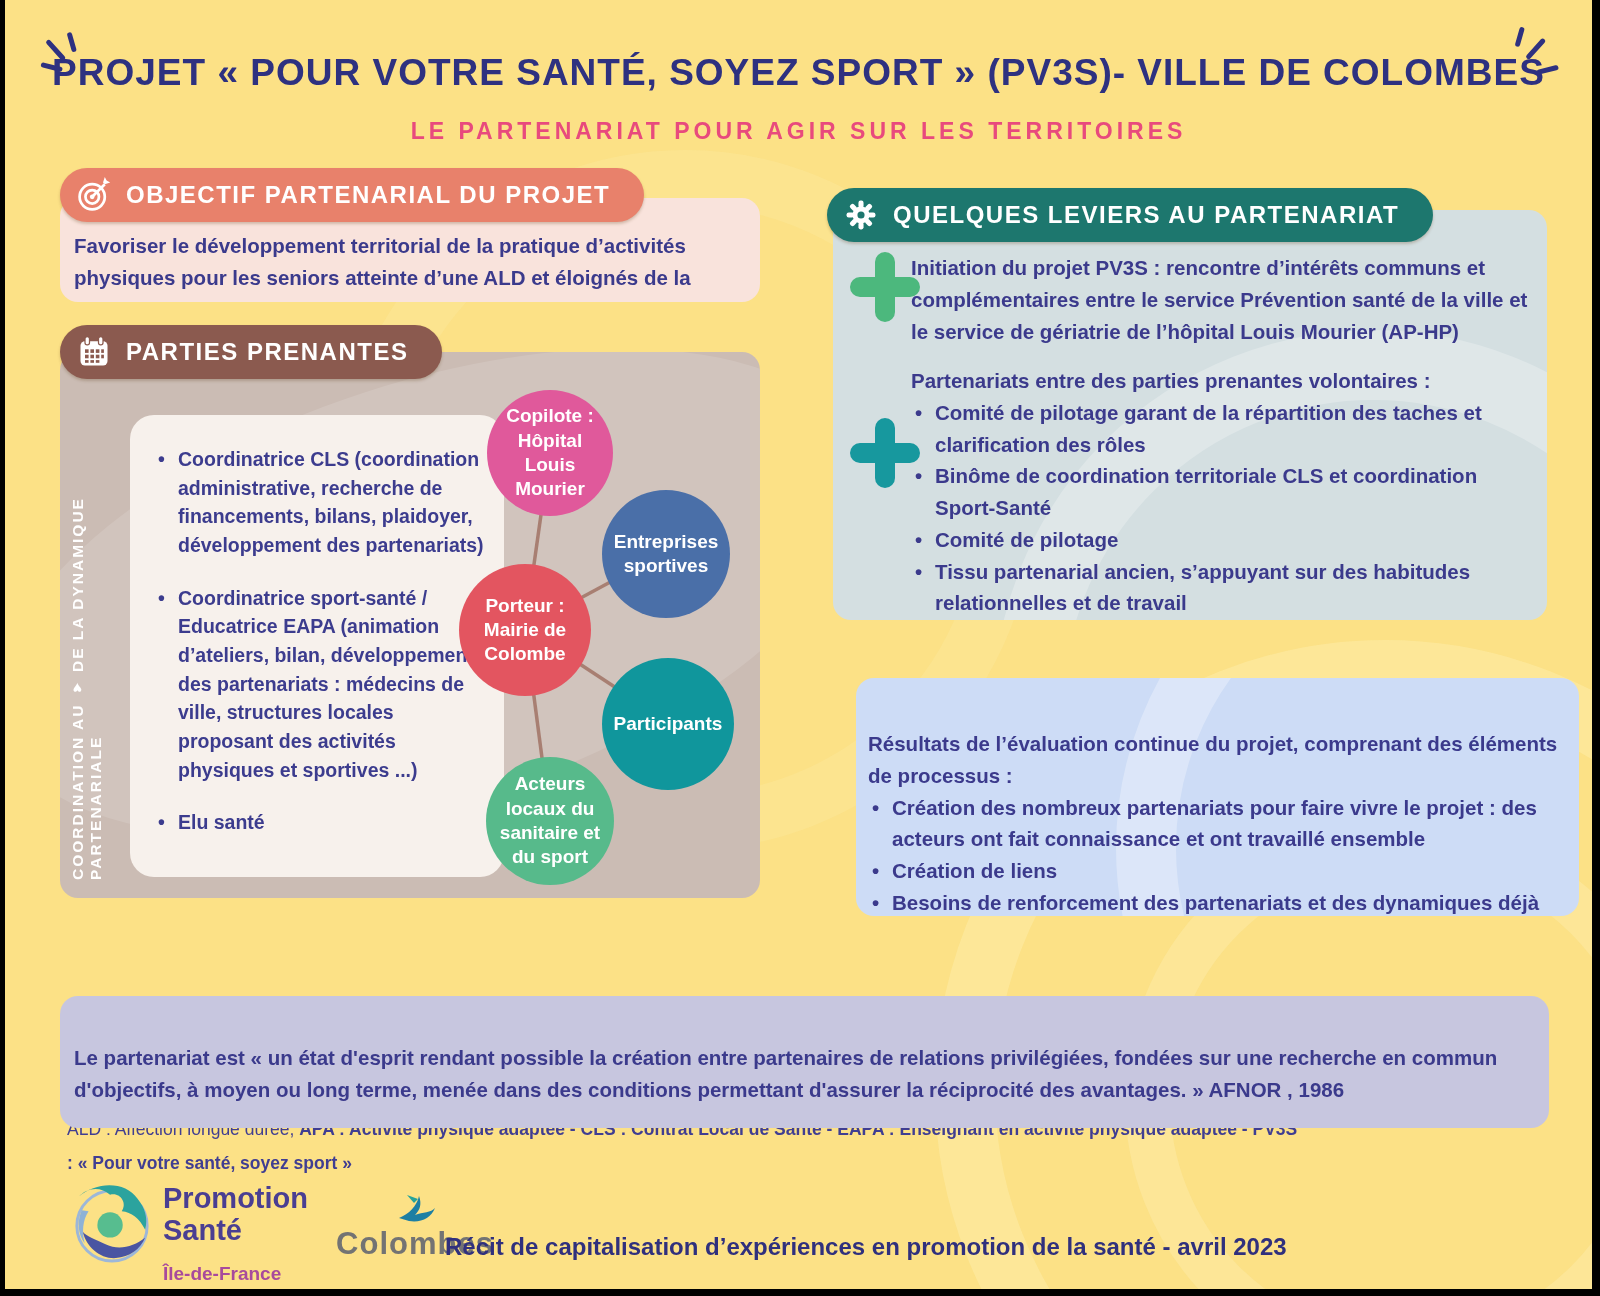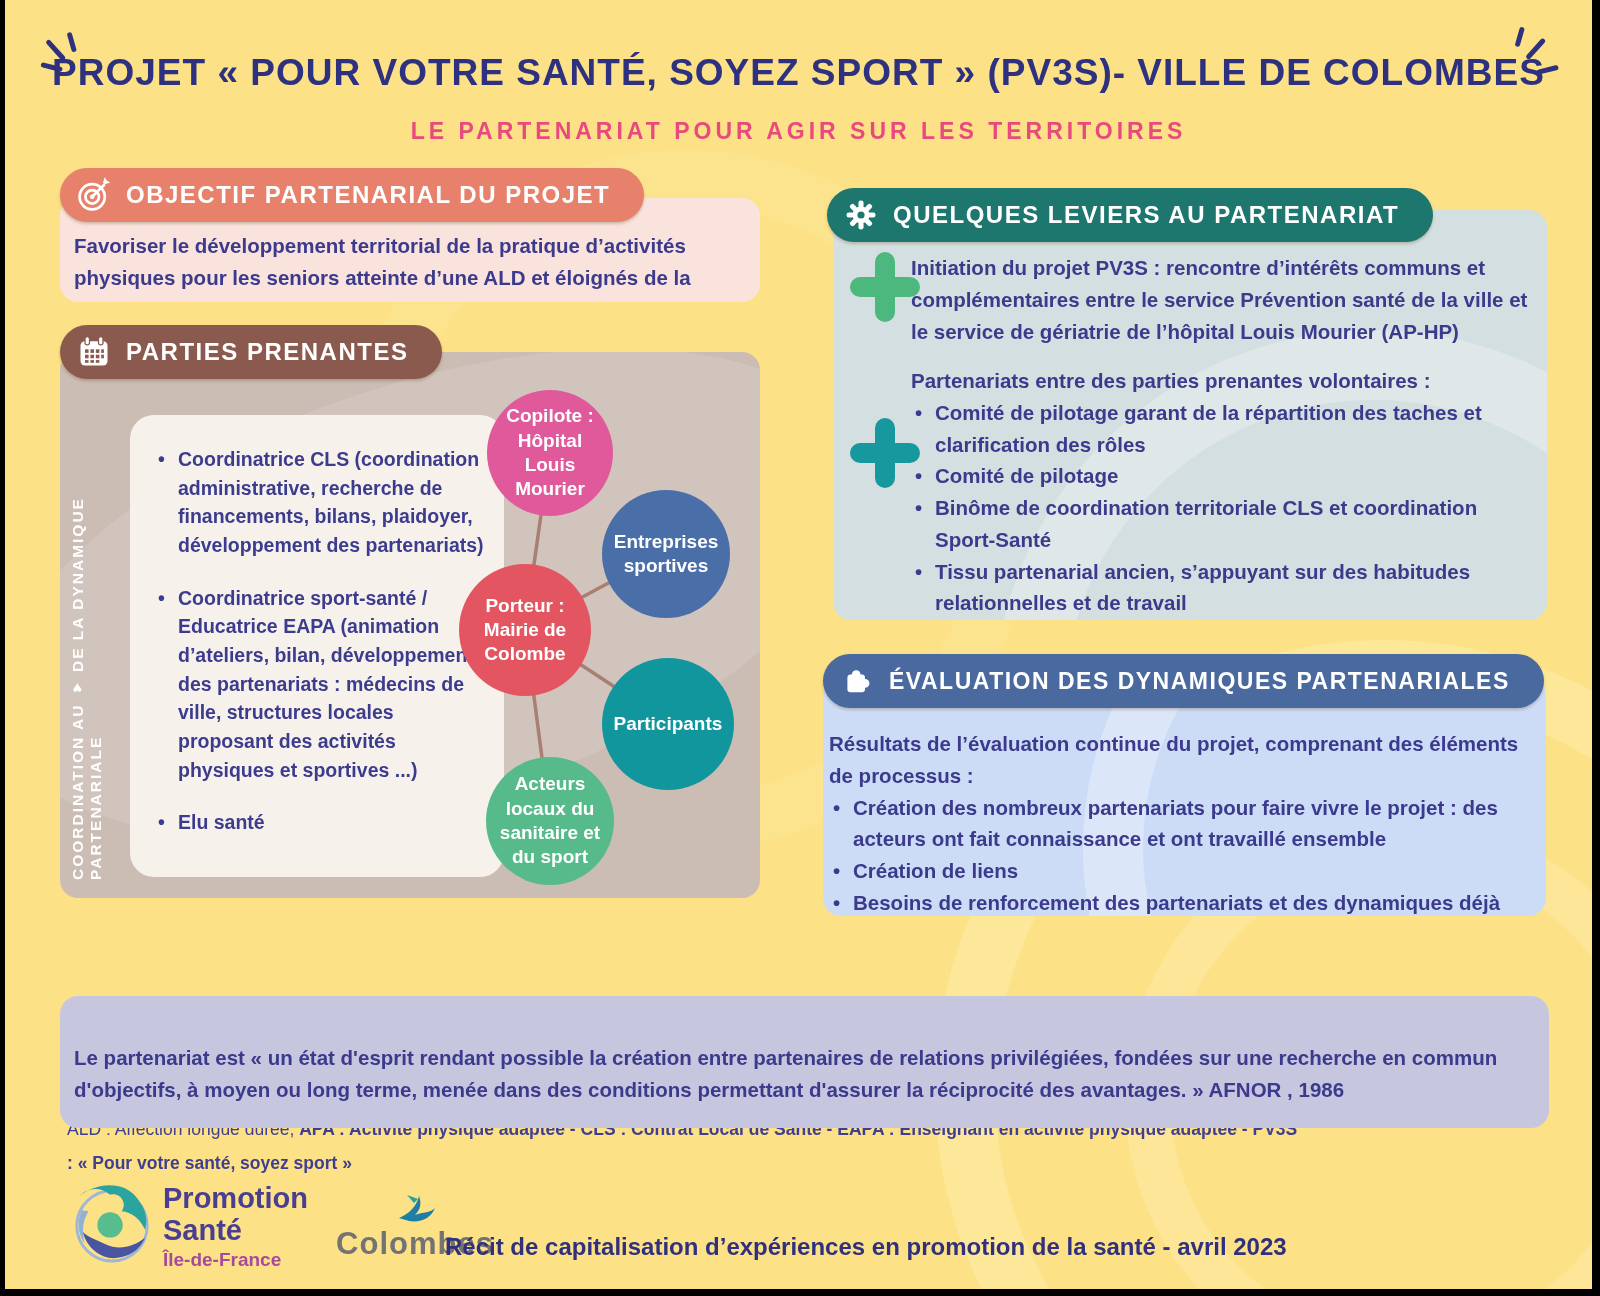--- a/index.html
+++ b/index.html
@@ -72,38 +72,38 @@
                   border-radius:10px; background:var(--c); }
   .plus::after  { content:""; position:absolute; left:0; top:25px; width:70px; height:20px;
                   border-radius:10px; background:var(--c); }
   .plus-green { left:845px; top:252px; --c:#4cb87d; }
   .plus-teal  { left:845px; top:418px; --c:#17989e; }
   .lv-t1 { position:absolute; left:78px; top:42px; width:622px; }
   .lv-t2 { position:absolute; left:78px; top:155px; width:616px; }
 
   
   .pill-eval { left:818px; top:654px; background:#4a699e; font-size:23px; }
-  .panel-eval { left:818px; top:678px; width:723px; height:238px; background:#cddcf6;
-                padding:50px 18px 0 6px; }
+  .panel-eval { left:851px; top:678px; width:723px; height:238px; background:#cddcf6;
+                padding:50px 18px 0 12px; }
   .panel-eval .arc { position:absolute; width:700px; height:700px; border-radius:50%;
         border:60px solid rgba(255,255,255,.3); left:260px; top:-180px; }
 
   
   .pill-def { left:58px; top:948px; background:#474193; }
   .panel-def { left:55px; top:972px; width:1489px; height:132px; background:#c7c6df;
                padding:46px 30px 0 14px;margin-top:24px; }
 
   
   .abbrev { position:absolute; left:62px; top:1112px; width:1240px; color:#403e92;
             font-size:17.5px; line-height:1.95; font-weight:400; }
   .abbrev .bold { font-weight:700; }
   .logo-ps { position:absolute; left:66px; top:1178px; width:82px; height:88px; }
   .logo-ps-text { position:absolute; left:158px; top:1182px; line-height:1.12; }
   .lp1 { color:#4a3e92; font-weight:700; font-size:29px; display:block; }
-  .lp3 { color:#a84a9c; font-weight:700; font-size:19px; display:block; margin-top:2px; }
+  .lp3 { color:#a84a9c; font-weight:700; font-size:19px; display:block; margin-top:16px; }
   .logo-colombes { position:absolute; left:330px; top:1192px; width:160px; text-align:center; }
   .dove { display:block; margin:0 auto; }
   .colombes-word { color:#737373; font-weight:700; font-size:31px; letter-spacing:1px; }
   .tagline { position:absolute; left:440px; top:1233px; color:#30307d; font-weight:700;
              font-size:24px; }
 
   .rel { position:relative; width:100%; height:100%; }
 </style>
 </head>
 <body>
@@ -217,42 +217,30 @@
     </span>
     <span>QUELQUES LEVIERS AU PARTENARIAT</span>
   </div>
   <div class="panel panel-leviers">
     <div class="arc"></div>
     <div class="rel">
       <p class="txt lv-t1">Initiation du projet PV3S : rencontre d’intérêts communs et complémentaires entre le service Prévention santé de la ville et le service de gériatrie de l’hôpital Louis Mourier (AP-HP)</p>
       <div class="lv-t2">
         <p class="txt">Partenariats entre des parties prenantes volontaires :</p>
         <div class="txt blt">Comité de pilotage garant de la répartition des taches et clarification des rôles</div>
+        <div class="txt blt">Binôme de coordination territoriale CLS et coordination Sport-Santé</div>
         <div class="txt blt">Comité de pilotage</div>
-        <div class="txt blt">Binôme de coordination territoriale CLS et coordination Sport-Santé</div>
         <div class="txt blt">Tissu partenarial ancien, s’appuyant sur des habitudes relationnelles et de travail</div>
         <div class="txt blt">Vaste réseau d’acteurs sur le territoire</div>
       </div>
     </div>
   </div>
   <div class="plus plus-green"></div>
   <div class="plus plus-teal"></div>
 
-  <div class="pill pill-eval">
-    <span class="picon">
-      <svg viewBox="0 0 40 40" width="32" height="32">
-        <g fill="#fff">
-          <rect x="8" y="12" width="22" height="22" rx="4"></rect>
-          <circle cx="19" cy="12" r="5.5"></circle>
-          <circle cx="30" cy="23" r="5.5"></circle>
-        </g>
-      </svg>
-    </span>
-    <span>ÉVALUATION DES DYNAMIQUES PARTENARIALES</span>
-  </div>
   <div class="panel panel-eval">
     <div class="arc"></div>
     <p class="txt" style="position:relative">Résultats de l’évaluation continue du projet, comprenant des éléments de processus :</p>
     <div style="position:relative">
       <div class="txt blt">Création des nombreux partenariats  pour faire vivre le projet : des acteurs ont fait connaissance et ont travaillé ensemble</div>
       <div class="txt blt">Création de liens</div>
       <div class="txt blt">Besoins de renforcement des partenariats et des dynamiques déjà existantes</div>
     </div>
   </div>
 

